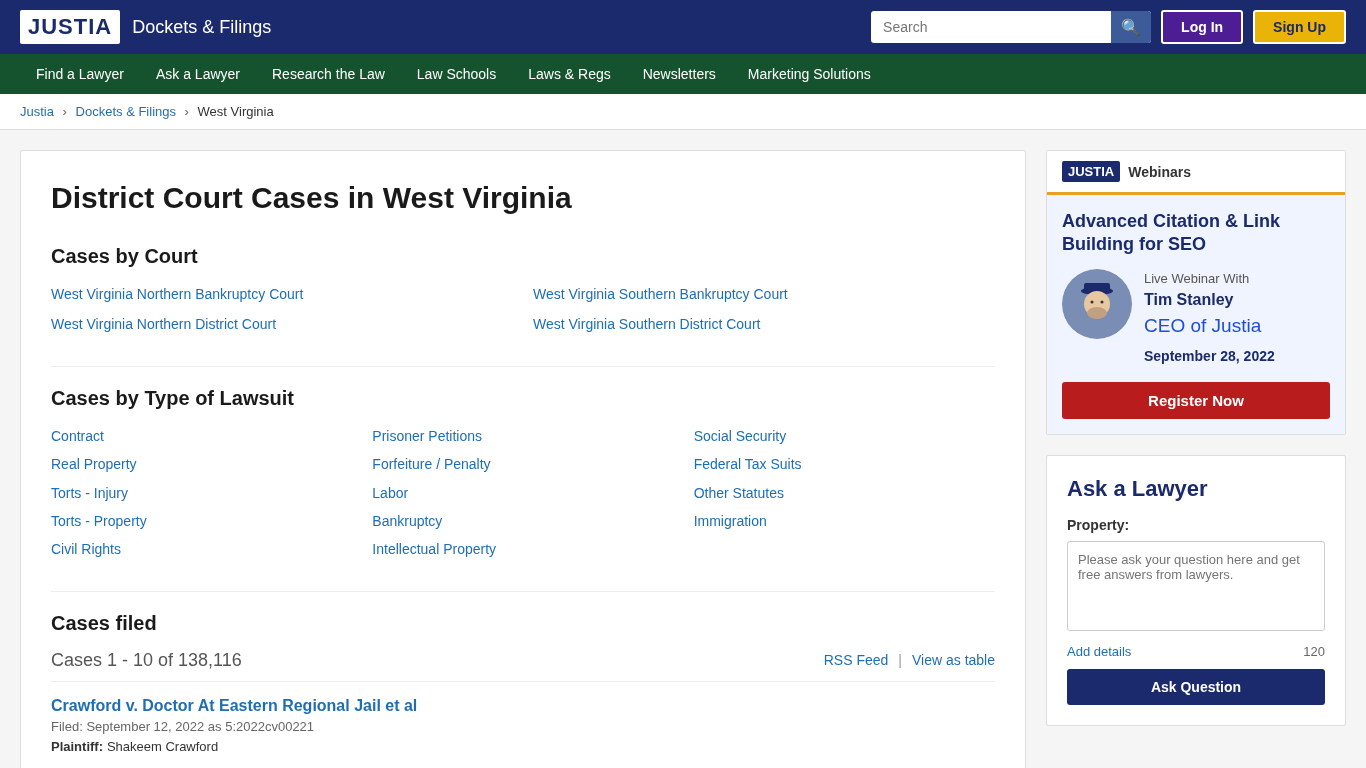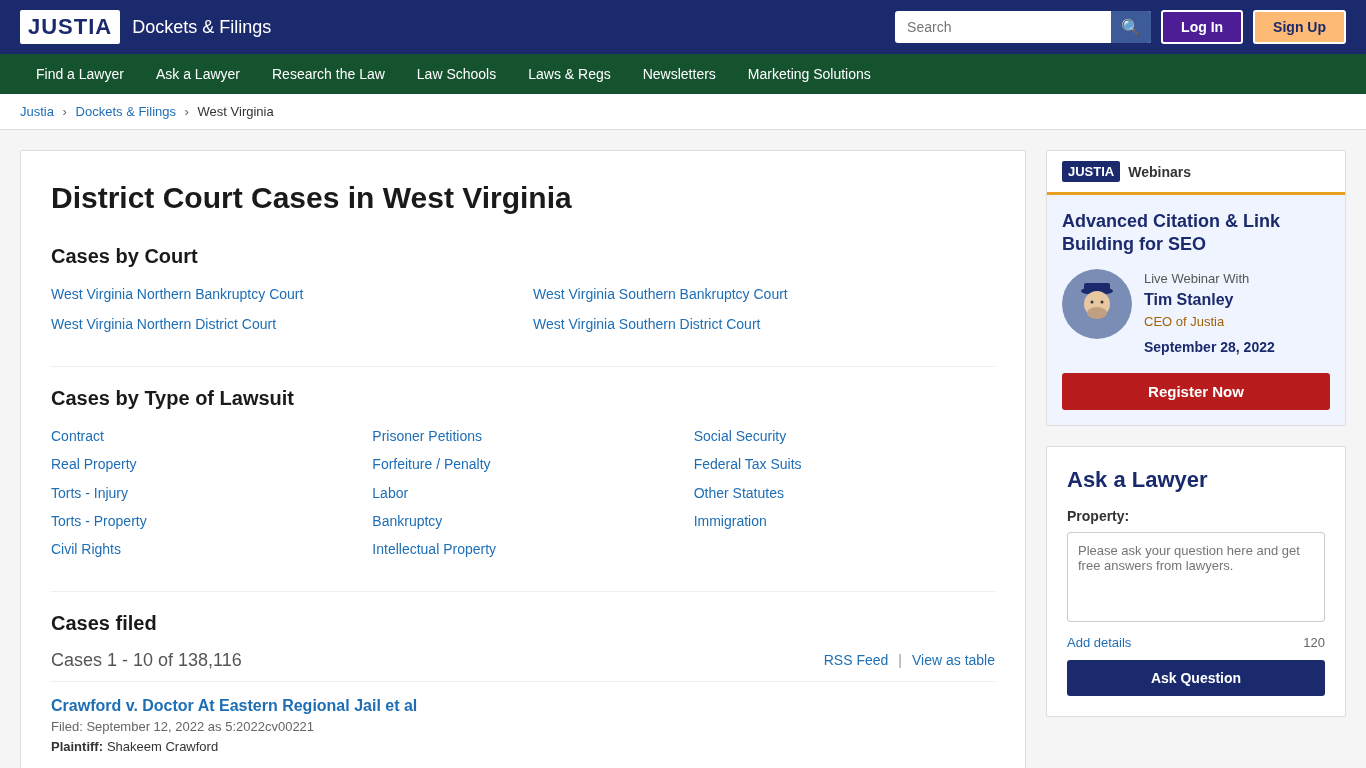--- a/index.html
+++ b/index.html
@@ -41,21 +41,21 @@
     }
     #search-container {
       position: relative;
       display: flex;
       align-items: center;
     }
     #search-input {
       padding: 8px 36px 8px 12px;
       border: none;
       border-radius: 3px;
-      width: 256px;
+      width: 280px;
       font-size: 14px;
       background: white;
     }
     #search-btn {
       position: absolute;
       right: 0;
       top: 0;
       bottom: 0;
       width: 40px;
       background: #3d5a99;
@@ -72,21 +72,21 @@
       background: #4c1d95;
       color: white;
       border: 2px solid white;
       padding: 7px 18px;
       border-radius: 3px;
       cursor: pointer;
       font-size: 14px;
       font-weight: bold;
     }
     #signup-btn {
-      background: #fdba74;
+      background: #eab308;
       color: #1a2a6c;
       border: 2px solid white;
       padding: 7px 18px;
       border-radius: 3px;
       cursor: pointer;
       font-size: 14px;
       font-weight: bold;
     }
 
     
@@ -283,21 +283,21 @@
       justify-content: center;
     }
     #webinar-person-info {
       font-size: 14px;
       line-height: 1.5;
     }
     #webinar-with {
       color: #555; font-size: 13px;
     }
     #webinar-name { font-weight: bold; color: #1a2a6c; font-size: 16px; }
-    #webinar-role { color: #a16207; font-size: 13px; }
+    #webinar-role { color: #1d4ed8; font-size: 19px; }
     #webinar-date { color: #1a2a6c; font-weight: bold; font-size: 14px; margin-top: 5px; }
     #register-btn {
       background: #b91c1c;
       color: white;
       border: none;
       padding: 10px 20px;
       font-size: 15px;
       font-weight: bold;
       border-radius: 3px;
       cursor: pointer;

